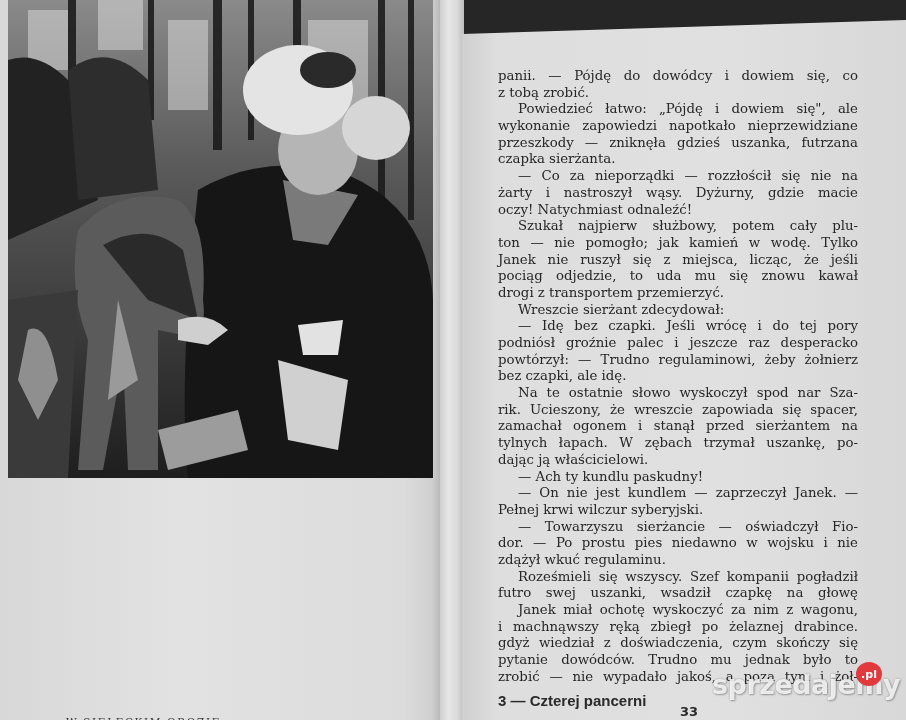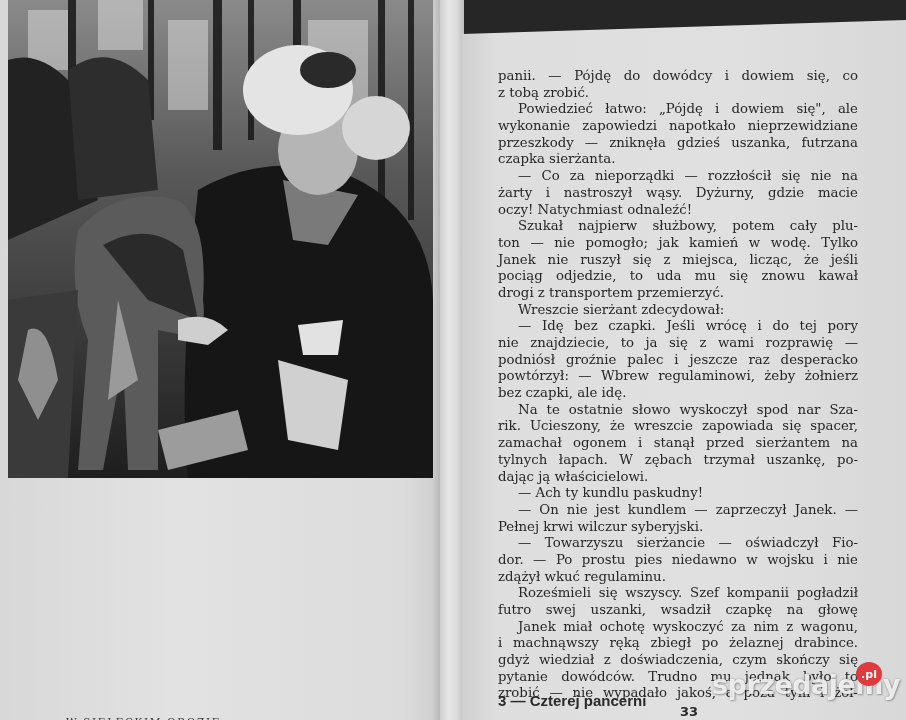--- a/index.html
+++ b/index.html
@@ -151,23 +151,22 @@
         <span class="line indent">— Co za nieporządki — rozzłościł się nie na</span>
         <span class="line">żarty i nastroszył wąsy. Dyżurny, gdzie macie</span>
         <span class="line last">oczy! Natychmiast odnaleźć!</span>
         <span class="line indent">Szukał najpierw służbowy, potem cały plu-</span>
         <span class="line">ton — nie pomogło; jak kamień w wodę. Tylko</span>
         <span class="line">Janek nie ruszył się z miejsca, licząc, że jeśli</span>
         <span class="line">pociąg odjedzie, to uda mu się znowu kawał</span>
         <span class="line last">drogi z transportem przemierzyć.</span>
         <span class="line indent last">Wreszcie sierżant zdecydował:</span>
         <span class="line indent">— Idę bez czapki. Jeśli wrócę i do tej pory</span>
-        <span class="line">nie znajdziecie, to ja się z wami rozprawię —</span>
         <span class="line">podniósł groźnie palec i jeszcze raz desperacko</span>
-        <span class="line">powtórzył: — Wbrew regulaminowi, żeby żołnierz</span>
+        <span class="line">powtórzył: — Trudno regulaminowi, żeby żołnierz</span>
         <span class="line last">bez czapki, ale idę.</span>
         <span class="line indent">Na te ostatnie słowo wyskoczył spod nar Sza-</span>
         <span class="line">rik. Ucieszony, że wreszcie zapowiada się spacer,</span>
         <span class="line">zamachał ogonem i stanął przed sierżantem na</span>
         <span class="line">tylnych łapach. W zębach trzymał uszankę, po-</span>
         <span class="line last">dając ją właścicielowi.</span>
         <span class="line indent last">— Ach ty kundlu paskudny!</span>
         <span class="line indent">— On nie jest kundlem — zaprzeczył Janek. —</span>
         <span class="line last">Pełnej krwi wilczur syberyjski.</span>
         <span class="line indent">— Towarzyszu sierżancie — oświadczył Fio-</span>

